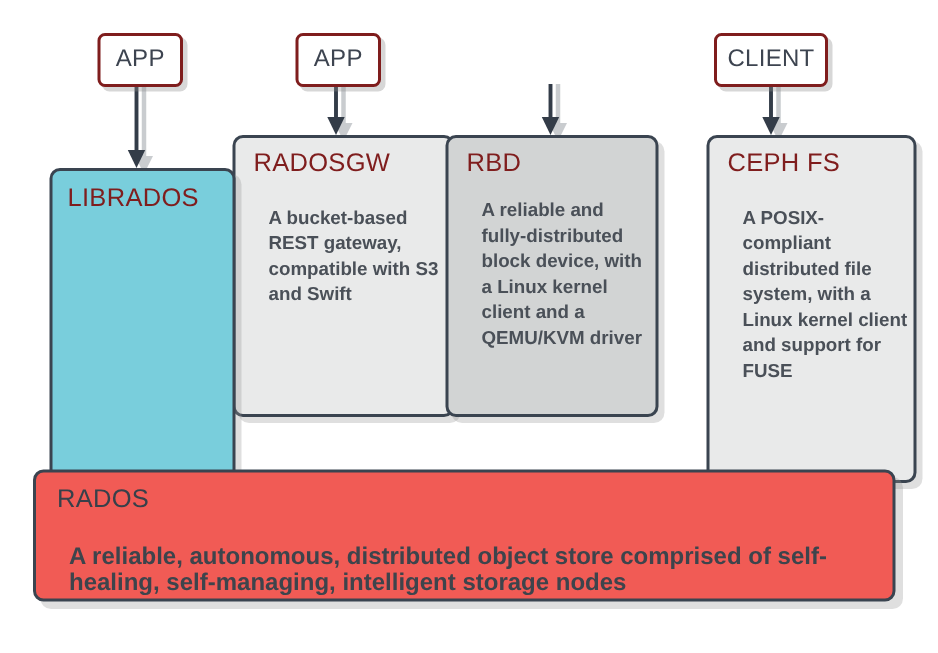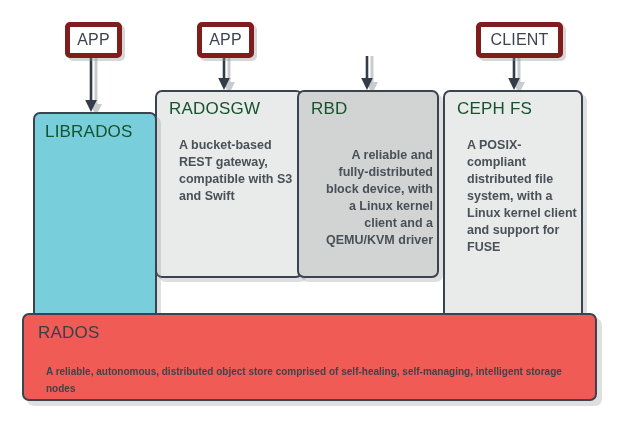--- a/index.html
+++ b/index.html
@@ -15,21 +15,21 @@
     width: 625px;
     height: 435px;
     background: #ffffff;
     overflow: hidden;
   }
 
   
   .client-box {
     position: absolute;
     background: #ffffff;
-    border: 5px solid #7f1d1d;
+    border: 2px solid #7f1d1d;
     border-radius: 5px;
     box-shadow: 3px 3px 0 rgba(140,140,140,0.35);
     display: flex;
     align-items: center;
     justify-content: center;
     color: #3d4450;
     font-size: 16px;
     letter-spacing: 0.2px;
     box-sizing: border-box;
   }
@@ -43,21 +43,21 @@
   .layer-box {
     position: absolute;
     border: 2px solid #3a4450;
     border-radius: 7px;
     box-shadow: 4px 4px 0 rgba(150,150,150,0.30);
     box-sizing: border-box;
     overflow: hidden;
   }
   .layer-title {
     position: absolute;
-    color: #14532d;
+    color: #7f1d1d;
     font-size: 17px;
     letter-spacing: 0.2px;
     white-space: nowrap;
   }
   .layer-desc {
     position: absolute;
     color: #4a5058;
     font-size: 12.5px;
     line-height: 17px;
     font-weight: bold;
@@ -75,41 +75,41 @@
     background: #e9eaea;
   }
   #radosgw .layer-title { left: 12px; top: 7px; }
   #radosgw .layer-desc  { left: 22px; top: 45px; width: 118px; }
 
   #rbd {
     left: 297px; top: 90px;  width: 142px; height: 188px;
     background: #d2d4d4;
   }
   #rbd .layer-title { left: 12px; top: 7px; text-align: right; }
-  #rbd .layer-desc  { left: 22px; top: 55px; width: 112px; text-align: right; }
+  #rbd .layer-desc  { left: 22px; top: 40px; width: 112px; }
 
   #cephfs {
     left: 443px; top: 90px;  width: 140px; height: 232px;
     background: #e9eaea;
   }
   #cephfs .layer-title { left: 12px; top: 7px; }
   #cephfs .layer-desc  { left: 22px; top: 45px; width: 112px; }
 
   #rados {
     left: 22px;  top: 313px; width: 575px; height: 88px;
     background: #f15b55;
     box-shadow: 5px 5px 0 rgba(150,150,150,0.30);
   }
   #rados .layer-title { left: 14px; top: 8px; color: #37404a; }
-  #rados .layer-desc  { left: 22px; top: 48px; width: 540px; color: #3d444c; font-size: 10px; }
+  #rados .layer-desc  { left: 22px; top: 48px; width: 540px; color: #3d444c; font-size: 16px; }
 
   
   #radosgw { z-index: 3; }
   #rbd     { z-index: 3; }
-  #cephfs  { z-index: 3; }
+  #cephfs  { z-index: 3; margin-left: 28px; }
   #librados{ z-index: 4; }
   #rados   { z-index: 5; }
   .client-box { z-index: 6; }
   .arrow { z-index: 2; }
 
   
   #watermark {
     position: absolute;
     left: 372px;
     top: 402px;
@@ -156,21 +156,21 @@
 
   <div class="client-box" id="client-app-1" style="left:65px; top:22px; width:57px; height:36px;">
     <span>APP</span>
   </div>
 
   <div class="client-box" id="client-app-2" style="left:197px; top:22px; width:57px; height:36px;">
     <span>APP</span>
   </div>
 
 
-  <div class="client-box" id="client-client" style="left:476px; top:22px; width:87px; height:36px;">
+  <div class="client-box" id="client-client" style="left:476px; top:22px; width:76px; height:36px;">
     <span>CLIENT</span>
   </div>
 
   <div class="layer-box" id="radosgw">
     <div class="layer-title">RADOSGW</div>
     <div class="layer-desc">A bucket-based REST gateway, compatible with S3 and Swift</div>
   </div>
 
   <div class="layer-box" id="rbd">
     <div class="layer-title">RBD</div>

